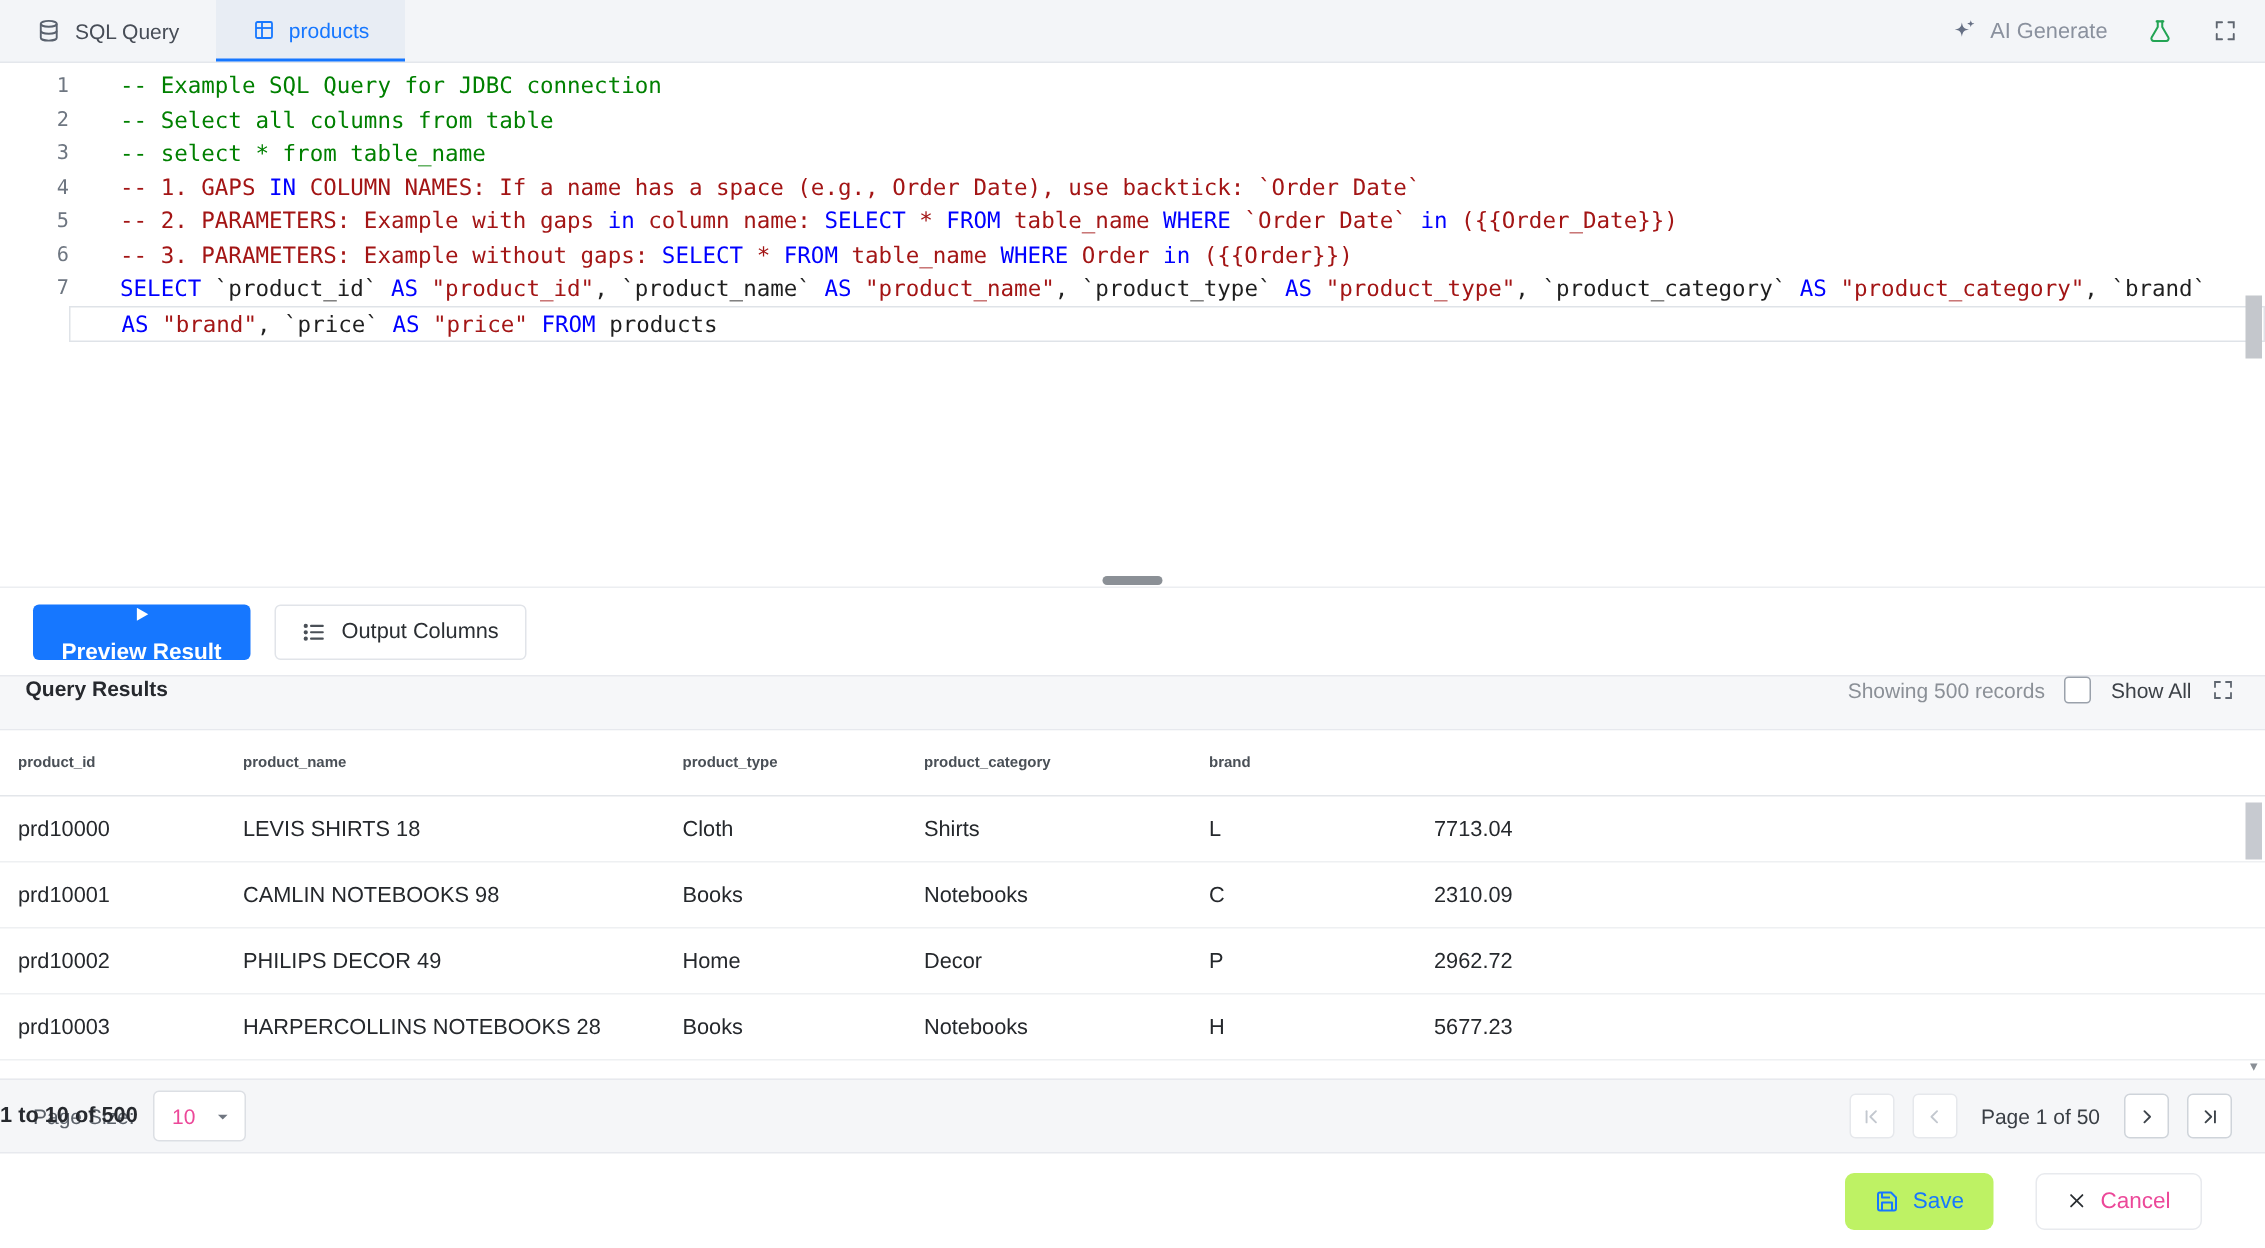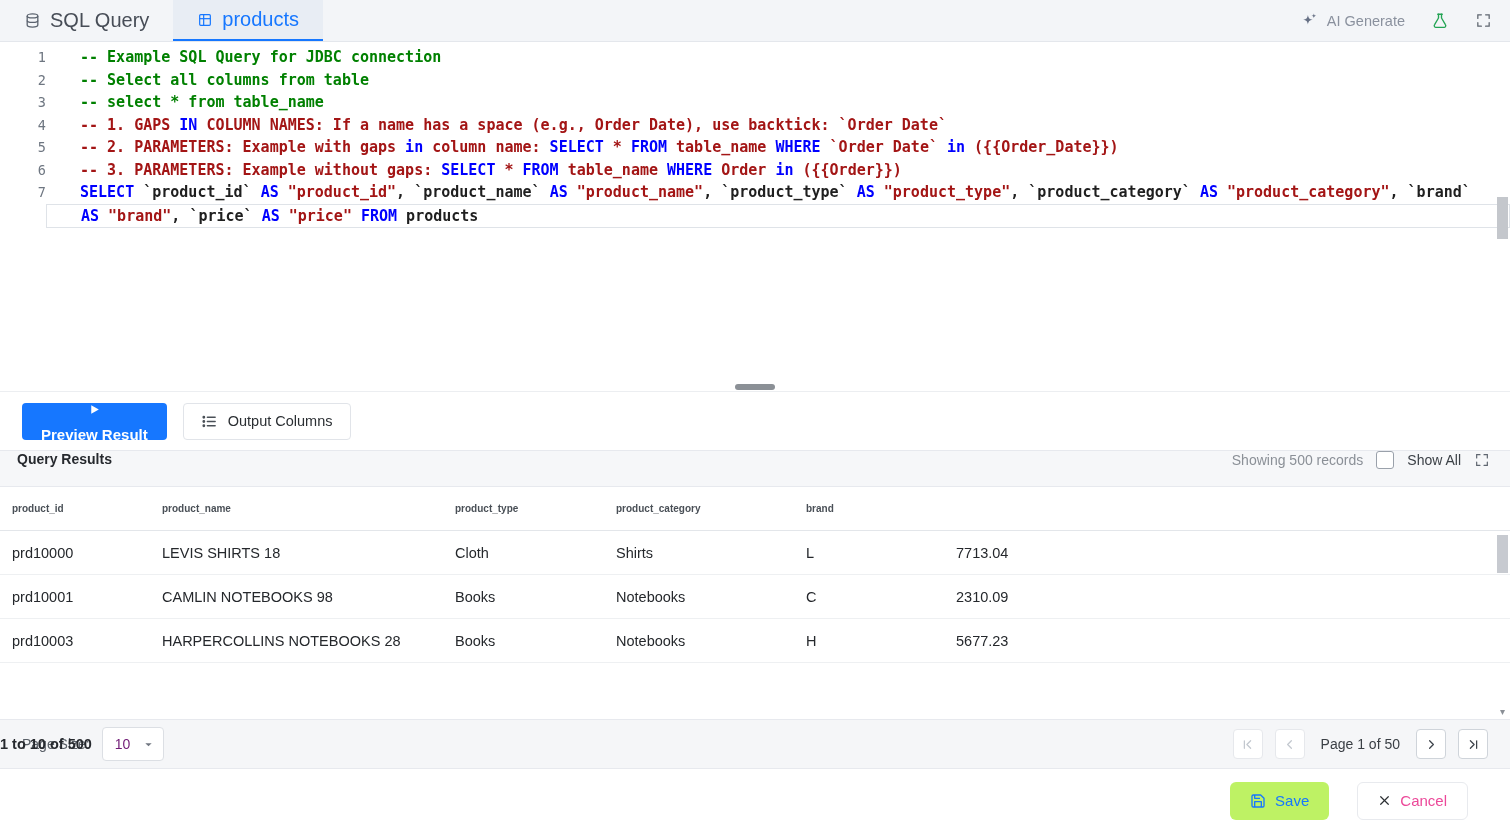--- a/index.html
+++ b/index.html
@@ -2,33 +2,33 @@
 <html><head>
 <meta charset="utf-8">
 <style>
   * { box-sizing: border-box; margin: 0; padding: 0; }
   html,body { width:1510px; height:832px; overflow:hidden; }
   body { font-family:"Liberation Sans","DejaVu Sans",sans-serif; background:#fff; color:#2b2f33; }
   .app { width:1510px; height:832px; display:flex; flex-direction:column; }
 
   
   .topbar { height:42px; flex:none; background:#f3f5f8; border-bottom:1px solid #e4e7ec; display:flex; align-items:stretch; }
-  .tab { display:flex; align-items:center; gap:9px; padding:0 24px; font-size:20px; color:#474d57; cursor:pointer; }
+  .tab { display:flex; align-items:center; gap:9px; padding:0 24px; font-size:14px; color:#474d57; cursor:pointer; }
   .tab.active { background:#e8edf4; color:#1677ff; border-bottom:2px solid #1677ff; }
   .tab .icon, .tbr-icon { display:inline-flex; align-items:center; }
   .topbar-right { margin-left:auto; display:flex; align-items:center; gap:26px; padding-right:18px; }
   .ai-generate { display:flex; align-items:center; gap:8px; font-size:14.5px; color:#8a919e; cursor:pointer; }
   .tbr-icon { cursor:pointer; }
 
   
   .editor { height:350px; flex:none; position:relative; background:#fff; border-bottom:1px solid #eceef1;
             font-family:"DejaVu Sans Mono","Liberation Mono",monospace; font-size:15px; overflow:hidden; padding-top:4px; }
   .ed-line { display:flex; line-height:22.5px; white-space:pre; }
   .ed-gutter { width:46px; flex:none; text-align:right; color:#6e7681; font-size:13.5px; }
-  .ed-content { flex:1; padding-left:34px;font-weight:bold; }
+  .ed-content { flex:1; padding-left:34px; }
   .ed-line.active .ed-content { border:1px solid #dfe3e8; }
   .tok-cmt { color:#008000; }
   .tok-kw  { color:#0000ff; }
   .tok-str { color:#a31515; }
   .tok-red { color:#a31515; }
   .tok-txt { color:#1f1f1f; }
   .ed-scroll-thumb { position:absolute; right:2px; top:155px; width:11px; height:42px; background:#c4c7cc; }
   .splitter { position:absolute; left:50%; bottom:1px; transform:translateX(-50%); width:40px; height:6px; border-radius:3px; background:#8b9096; cursor:row-resize; }
 
   
@@ -54,21 +54,21 @@
   .trow { height:44px; border-bottom:1px solid #eef0f2; font-size:14.5px; color:#25282c; }
   .tbl-scroll-thumb { position:absolute; right:2px; top:48px; width:11px; height:38px; background:#c7cad0; }
   .tbl-scroll-arrow { position:absolute; right:2px; bottom:2px; width:11px; height:11px; color:#8a8f96; font-size:10px; line-height:11px; text-align:center; }
 
   
   .pagination { height:49px; flex:none; background:#f5f6f8; border-top:1px solid #e7e9ee; display:flex; align-items:center; padding:0 22px; position:relative; }
   .pg-left { display:flex; align-items:center; }
   .pg-size-label { font-size:14px; color:#5a6068; }
   .pg-select { width:62px; height:34px; margin-left:12px; background:#fff; border:1px solid #dcdfe4; border-radius:4px;
                display:flex; align-items:center; padding:0 9px 0 12px; cursor:pointer; }
-  .pg-select .val { font-size:14px; color:#701a75; flex:1; }
+  .pg-select .val { font-size:14px; color:#ec4899; flex:1; }
   .pg-center { position:absolute; left:0; right:0; font-size:14.5px; font-weight:700; color:#26292e; pointer-events:none; }
   .pg-right { margin-left:auto; display:flex; align-items:center; gap:12px; position:relative; z-index:1; }
   .pg-btn { width:30px; height:30px; border-radius:4px; background:#fff; display:flex; align-items:center; justify-content:center; cursor:pointer; }
   .pg-btn.disabled { border:1px solid #e6e8ec; color:#c3c8cf; }
   .pg-btn.enabled  { border:1px solid #cfd4da; color:#3e444b; }
   .pg-info { font-size:14px; color:#3a3f45; padding:0 4px; }
 
   
   .footer { height:64px; flex:none; background:#fff; border-top:1px solid #e7e9ee; display:flex; align-items:center; justify-content:flex-end; gap:28px; padding-right:42px; }
   .btn-save { display:flex; align-items:center; gap:9px; height:38px; padding:0 20px; background:#bef264; color:#1677ff;
@@ -205,20 +205,28 @@
         </div>
         <div class="trow">
           <span>prd10001</span>
           <span>CAMLIN NOTEBOOKS 98</span>
           <span>Books</span>
           <span>Notebooks</span>
           <span>C</span>
           <span>2310.09</span>
         </div>
         <div class="trow">
+          <span>prd10002</span>
+          <span>PHILIPS DECOR 49</span>
+          <span>Home</span>
+          <span>Decor</span>
+          <span>P</span>
+          <span>2962.72</span>
+        </div>
+        <div class="trow">
           <span>prd10003</span>
           <span>HARPERCOLLINS NOTEBOOKS 28</span>
           <span>Books</span>
           <span>Notebooks</span>
           <span>H</span>
           <span>5677.23</span>
         </div>
       </div>
     <div class="tbl-scroll-thumb"></div>
     <div class="tbl-scroll-arrow">▾</div>

